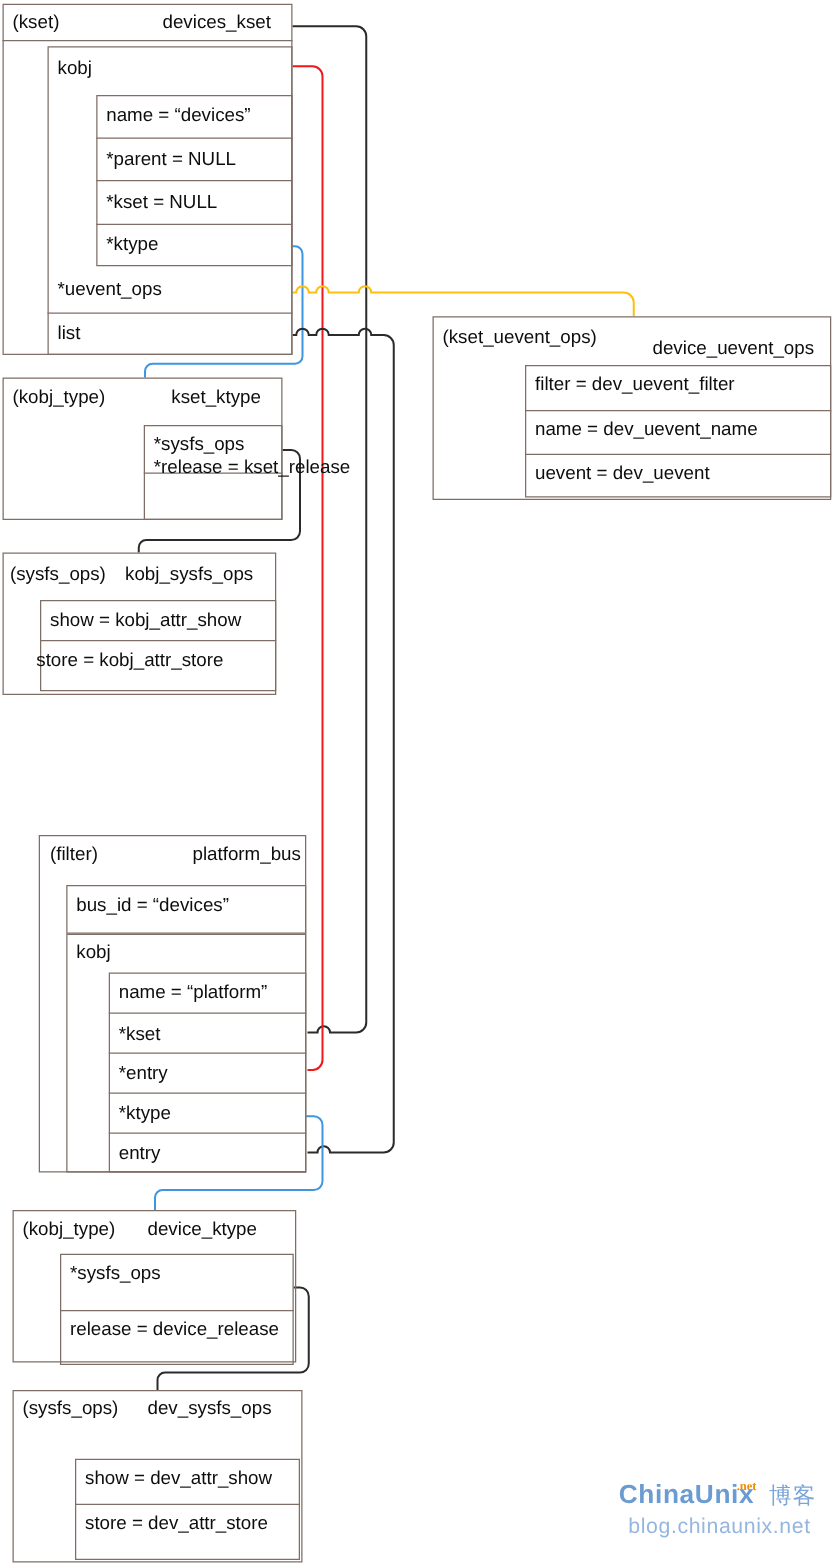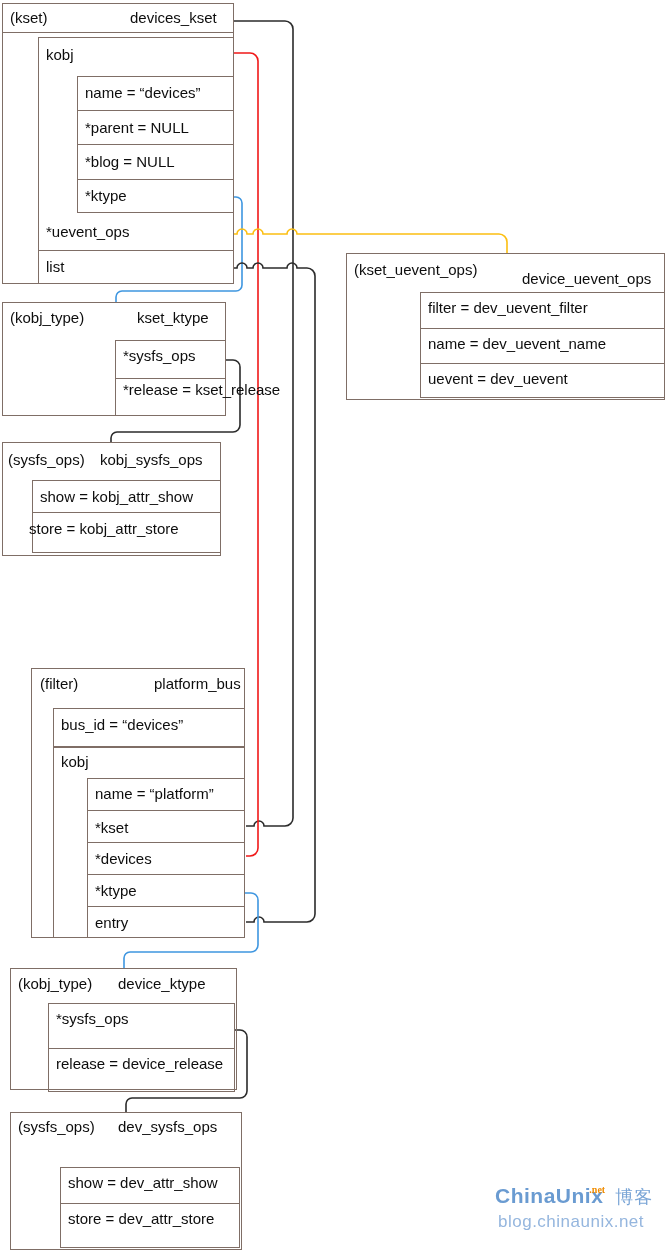--- a/index.html
+++ b/index.html
@@ -9,21 +9,21 @@
   }
   .rect { position:absolute; border:1px solid #7f6e66; box-sizing:border-box; background:transparent; }
   .hline { position:absolute; height:1px; background:#7f6e66; }
   .txt { position:absolute; font-size:15px; line-height:18px; color:#0d0d0d; white-space:nowrap; }
   #wires { position:absolute; left:0; top:0; }
   #wires path { fill:none; stroke-width:1.6px; stroke-linecap:butt; }
   .wm { position:absolute; left:495px; top:1184px; }
   .wm-line1 { font-size:21px; font-weight:bold; color:#6a9bd1; letter-spacing:0.5px; }
   .wm-sup { font-size:10px; font-weight:bold; color:#f08c00; vertical-align:10px; margin-left:-14px; letter-spacing:0;font-family:Liberation Serif, serif; }
   .wm-cjk { font-size:18px; font-weight:normal; color:#7aa5d6; margin-left:10px; letter-spacing:1px; }
-  .wm-url { font-size:17px; color:#95b6de; margin-top:3px; margin-left:3px; letter-spacing:0.5px; }
+  .wm-url { font-size:17px; color:#95b6de; margin-top:3px; margin-left:3px; letter-spacing:0.5px;text-align:center; }
 </style>
 </head>
 <body>
 
 <div id="canvas">
 
   <svg id="wires" width="668" height="1251" viewBox="0 0 668 1251">
     <path d="M 234 21 H 285 A 8 8 0 0 1 293 29 V 818 A 8 8 0 0 1 285 826 H 264 A 5 5 0 0 0 254 826 H 246" stroke="#2b2b2b"></path>
     <path d="M 234 53 H 250 A 8 8 0 0 1 258 61 V 848 A 8 8 0 0 1 250 856 H 246" stroke="#f01818"></path>
     <path d="M 234 197 H 236 A 6 6 0 0 1 242 203 V 285 A 6 6 0 0 1 236 291 H 122 A 6 6 0 0 0 116 297 V 302" stroke="#3e96e0"></path>
@@ -40,32 +40,32 @@
   <div class="rect" style="left:77px;top:76px;width:157px;height:137px"></div>
   <div class="hline" style="left:77px;top:110px;width:157px"></div>
   <div class="hline" style="left:77px;top:144px;width:157px"></div>
   <div class="hline" style="left:77px;top:179px;width:157px"></div>
   <div class="hline" style="left:38px;top:250px;width:196px"></div>
   <span class="txt" style="left:10px;top:9px">(kset)</span>
   <span class="txt" style="left:130px;top:9px">devices_kset</span>
   <span class="txt" style="left:46px;top:46px">kobj</span>
   <span class="txt" style="left:85px;top:84px">name =  “devices”</span>
   <span class="txt" style="left:85px;top:119px">*parent = NULL</span>
-  <span class="txt" style="left:85px;top:153px">*blog = NULL</span>
+  <span class="txt" style="left:85px;top:153px">*kset = NULL</span>
   <span class="txt" style="left:85px;top:187px">*ktype</span>
   <span class="txt" style="left:46px;top:223px">*uevent_ops</span>
   <span class="txt" style="left:46px;top:258px">list</span>
 
   <div class="rect" style="left:2px;top:302px;width:224px;height:114px"></div>
   <div class="rect" style="left:115px;top:340px;width:111px;height:76px"></div>
   <div class="hline" style="left:115px;top:378px;width:111px"></div>
   <span class="txt" style="left:10px;top:309px">(kobj_type)</span>
   <span class="txt" style="left:137px;top:309px">kset_ktype</span>
   <span class="txt" style="left:123px;top:347px">*sysfs_ops</span>
-  <span class="txt" style="left:123px;top:381px">*release = kset_release</span>
+  <span class="txt" style="left:123px;top:365px">*release = kset_release</span>
 
   <div class="rect" style="left:2px;top:442px;width:219px;height:114px"></div>
   <div class="rect" style="left:32px;top:480px;width:189px;height:73px"></div>
   <div class="hline" style="left:32px;top:512px;width:189px"></div>
   <span class="txt" style="left:8px;top:451px">(sysfs_ops)</span>
   <span class="txt" style="left:100px;top:451px">kobj_sysfs_ops</span>
   <span class="txt" style="left:40px;top:488px">show = kobj_attr_show</span>
   <span class="txt" style="left:29px;top:520px">store = kobj_attr_store</span>
 
   <div class="rect" style="left:346px;top:253px;width:319px;height:147px"></div>
@@ -85,21 +85,21 @@
   <div class="hline" style="left:87px;top:810px;width:158px"></div>
   <div class="hline" style="left:87px;top:842px;width:158px"></div>
   <div class="hline" style="left:87px;top:874px;width:158px"></div>
   <div class="hline" style="left:87px;top:906px;width:158px"></div>
   <span class="txt" style="left:40px;top:675px">(filter)</span>
   <span class="txt" style="left:154px;top:675px">platform_bus</span>
   <span class="txt" style="left:61px;top:716px">bus_id =  “devices”</span>
   <span class="txt" style="left:61px;top:753px">kobj</span>
   <span class="txt" style="left:95px;top:785px">name =  “platform”</span>
   <span class="txt" style="left:95px;top:819px">*kset</span>
-  <span class="txt" style="left:95px;top:850px">*devices</span>
+  <span class="txt" style="left:95px;top:850px">*entry</span>
   <span class="txt" style="left:95px;top:882px">*ktype</span>
   <span class="txt" style="left:95px;top:914px">entry</span>
 
   <div class="rect" style="left:10px;top:968px;width:227px;height:122px"></div>
   <div class="rect" style="left:48px;top:1003px;width:187px;height:89px"></div>
   <div class="hline" style="left:48px;top:1048px;width:187px"></div>
   <span class="txt" style="left:18px;top:975px">(kobj_type)</span>
   <span class="txt" style="left:118px;top:975px">device_ktype</span>
   <span class="txt" style="left:56px;top:1010px">*sysfs_ops</span>
   <span class="txt" style="left:56px;top:1055px">release = device_release</span>

